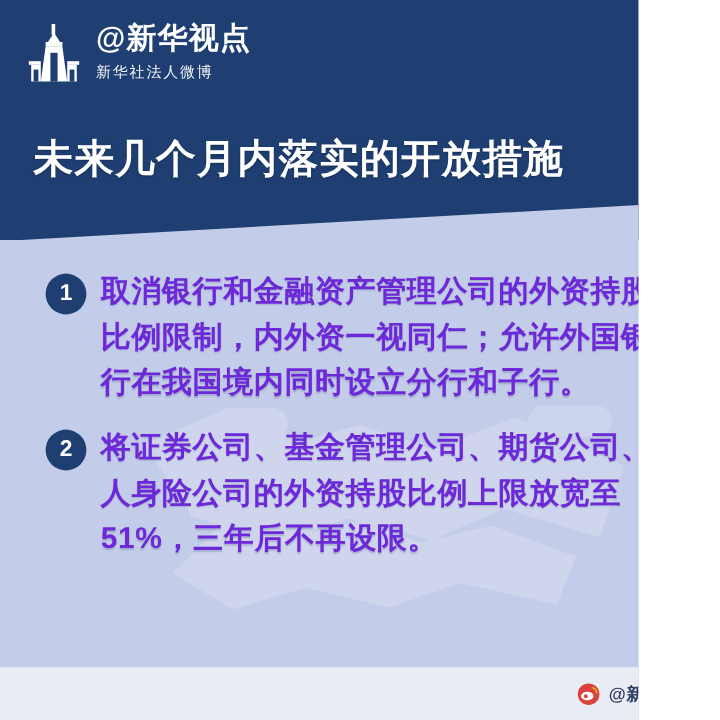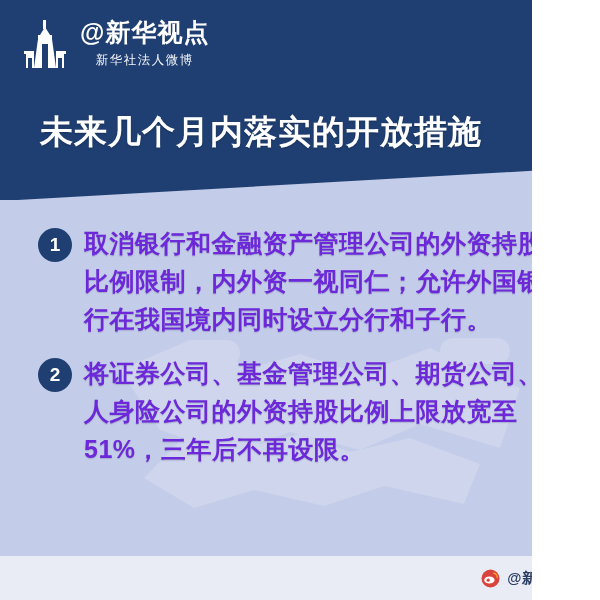--- a/index.html
+++ b/index.html
@@ -66,26 +66,25 @@
     font-weight: bold;
     letter-spacing: 1px;
     line-height: 1.1;
   }
   .brand-sub {
     color: #ffffff;
     font-size: 12.5px;
     letter-spacing: 1.5px;
     margin-top: 5px;
     opacity: 0.95;
-    text-align: center;
   }
 
   .headline {
     position: absolute;
-    left: 40px;
+    left: 28px;
     top: 110px;
     color: #ffffff;
     font-size: 33px;
     font-weight: bold;
     letter-spacing: 1px;
     white-space: nowrap;
     text-shadow: 0 1px 2px rgba(0,0,0,0.25);
   }
 
   

